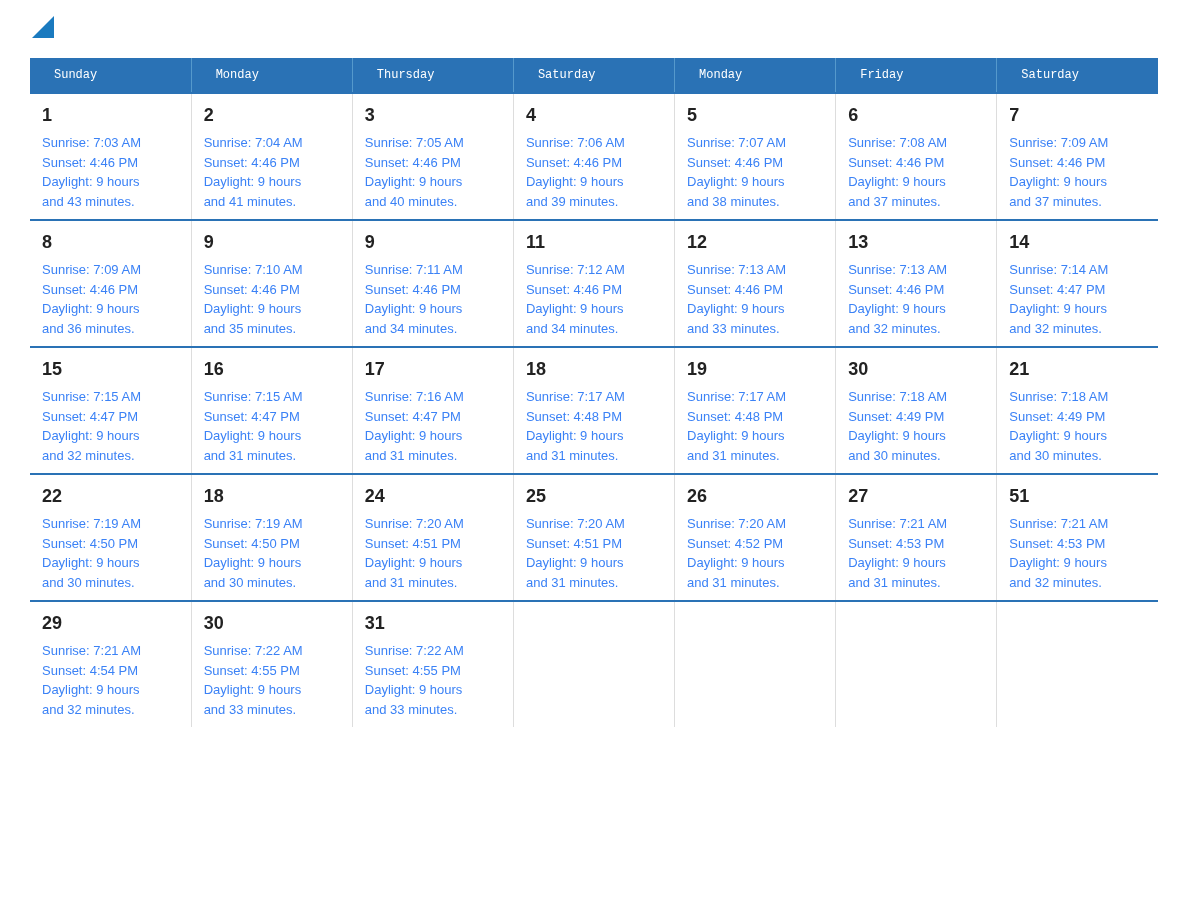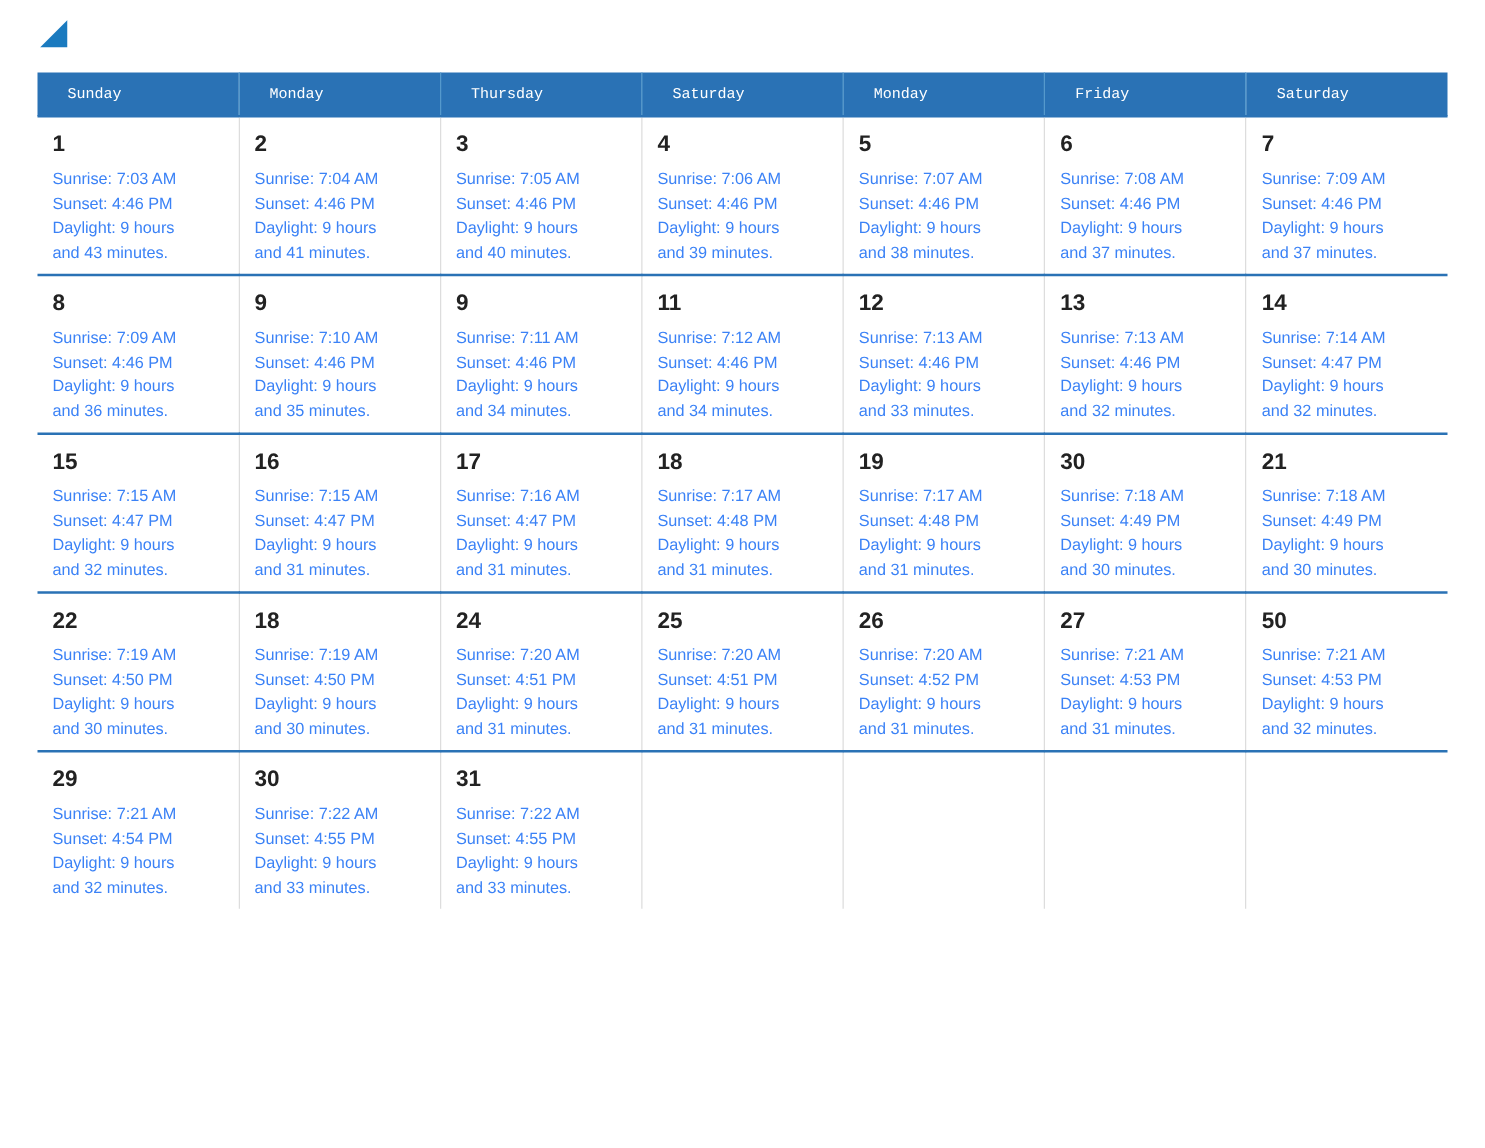--- a/index.html
+++ b/index.html
@@ -182,21 +182,21 @@
         <td><span class="day-number">18</span>
 <span class="day-info">Sunrise: 7:19 AM<br>Sunset: 4:50 PM<br>Daylight: 9 hours<br>and 30 minutes.</span></td>
         <td><span class="day-number">24</span>
 <span class="day-info">Sunrise: 7:20 AM<br>Sunset: 4:51 PM<br>Daylight: 9 hours<br>and 31 minutes.</span></td>
         <td><span class="day-number">25</span>
 <span class="day-info">Sunrise: 7:20 AM<br>Sunset: 4:51 PM<br>Daylight: 9 hours<br>and 31 minutes.</span></td>
         <td><span class="day-number">26</span>
 <span class="day-info">Sunrise: 7:20 AM<br>Sunset: 4:52 PM<br>Daylight: 9 hours<br>and 31 minutes.</span></td>
         <td><span class="day-number">27</span>
 <span class="day-info">Sunrise: 7:21 AM<br>Sunset: 4:53 PM<br>Daylight: 9 hours<br>and 31 minutes.</span></td>
-        <td><span class="day-number">50</span>
+        <td><span class="day-number">51</span>
 <span class="day-info">Sunrise: 7:21 AM<br>Sunset: 4:53 PM<br>Daylight: 9 hours<br>and 32 minutes.</span></td>
       </tr>
       <tr>
         <td><span class="day-number">29</span>
 <span class="day-info">Sunrise: 7:21 AM<br>Sunset: 4:54 PM<br>Daylight: 9 hours<br>and 32 minutes.</span></td>
         <td><span class="day-number">30</span>
 <span class="day-info">Sunrise: 7:22 AM<br>Sunset: 4:55 PM<br>Daylight: 9 hours<br>and 33 minutes.</span></td>
         <td><span class="day-number">31</span>
 <span class="day-info">Sunrise: 7:22 AM<br>Sunset: 4:55 PM<br>Daylight: 9 hours<br>and 33 minutes.</span></td>
         <td></td>

